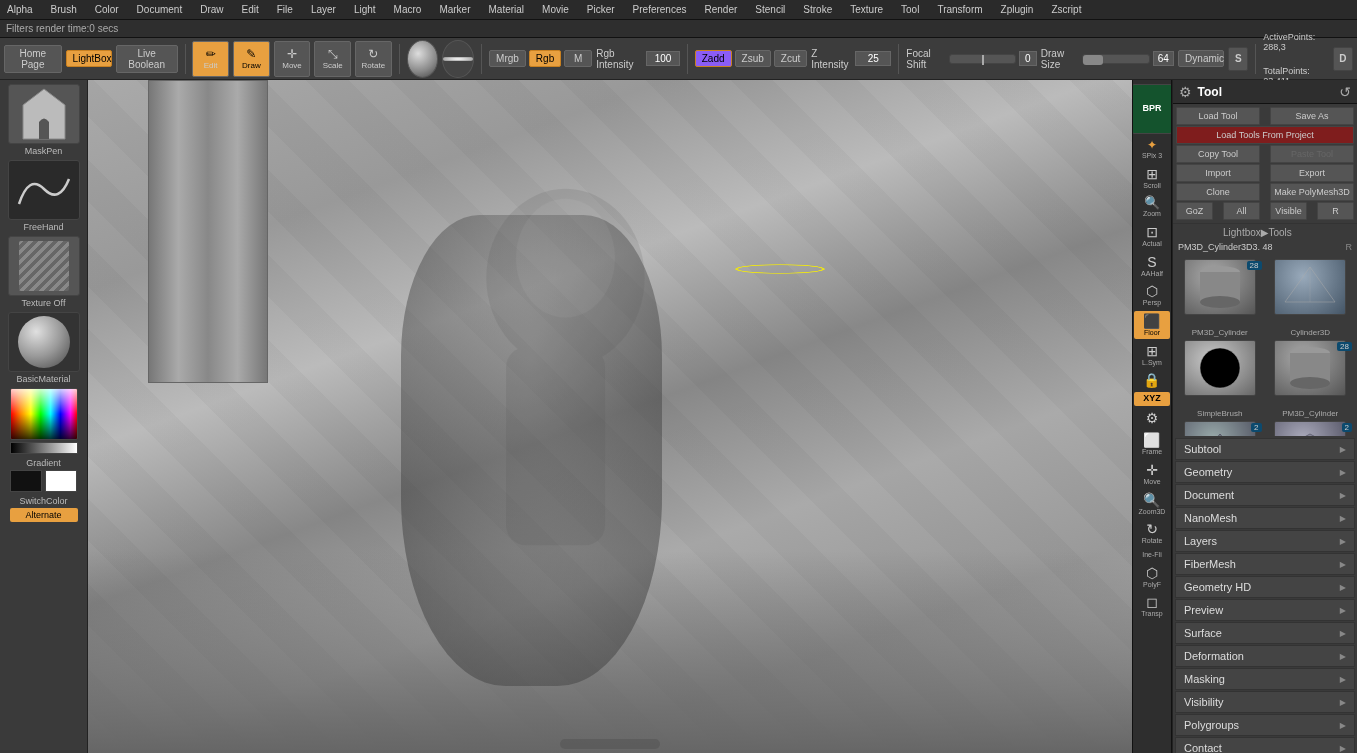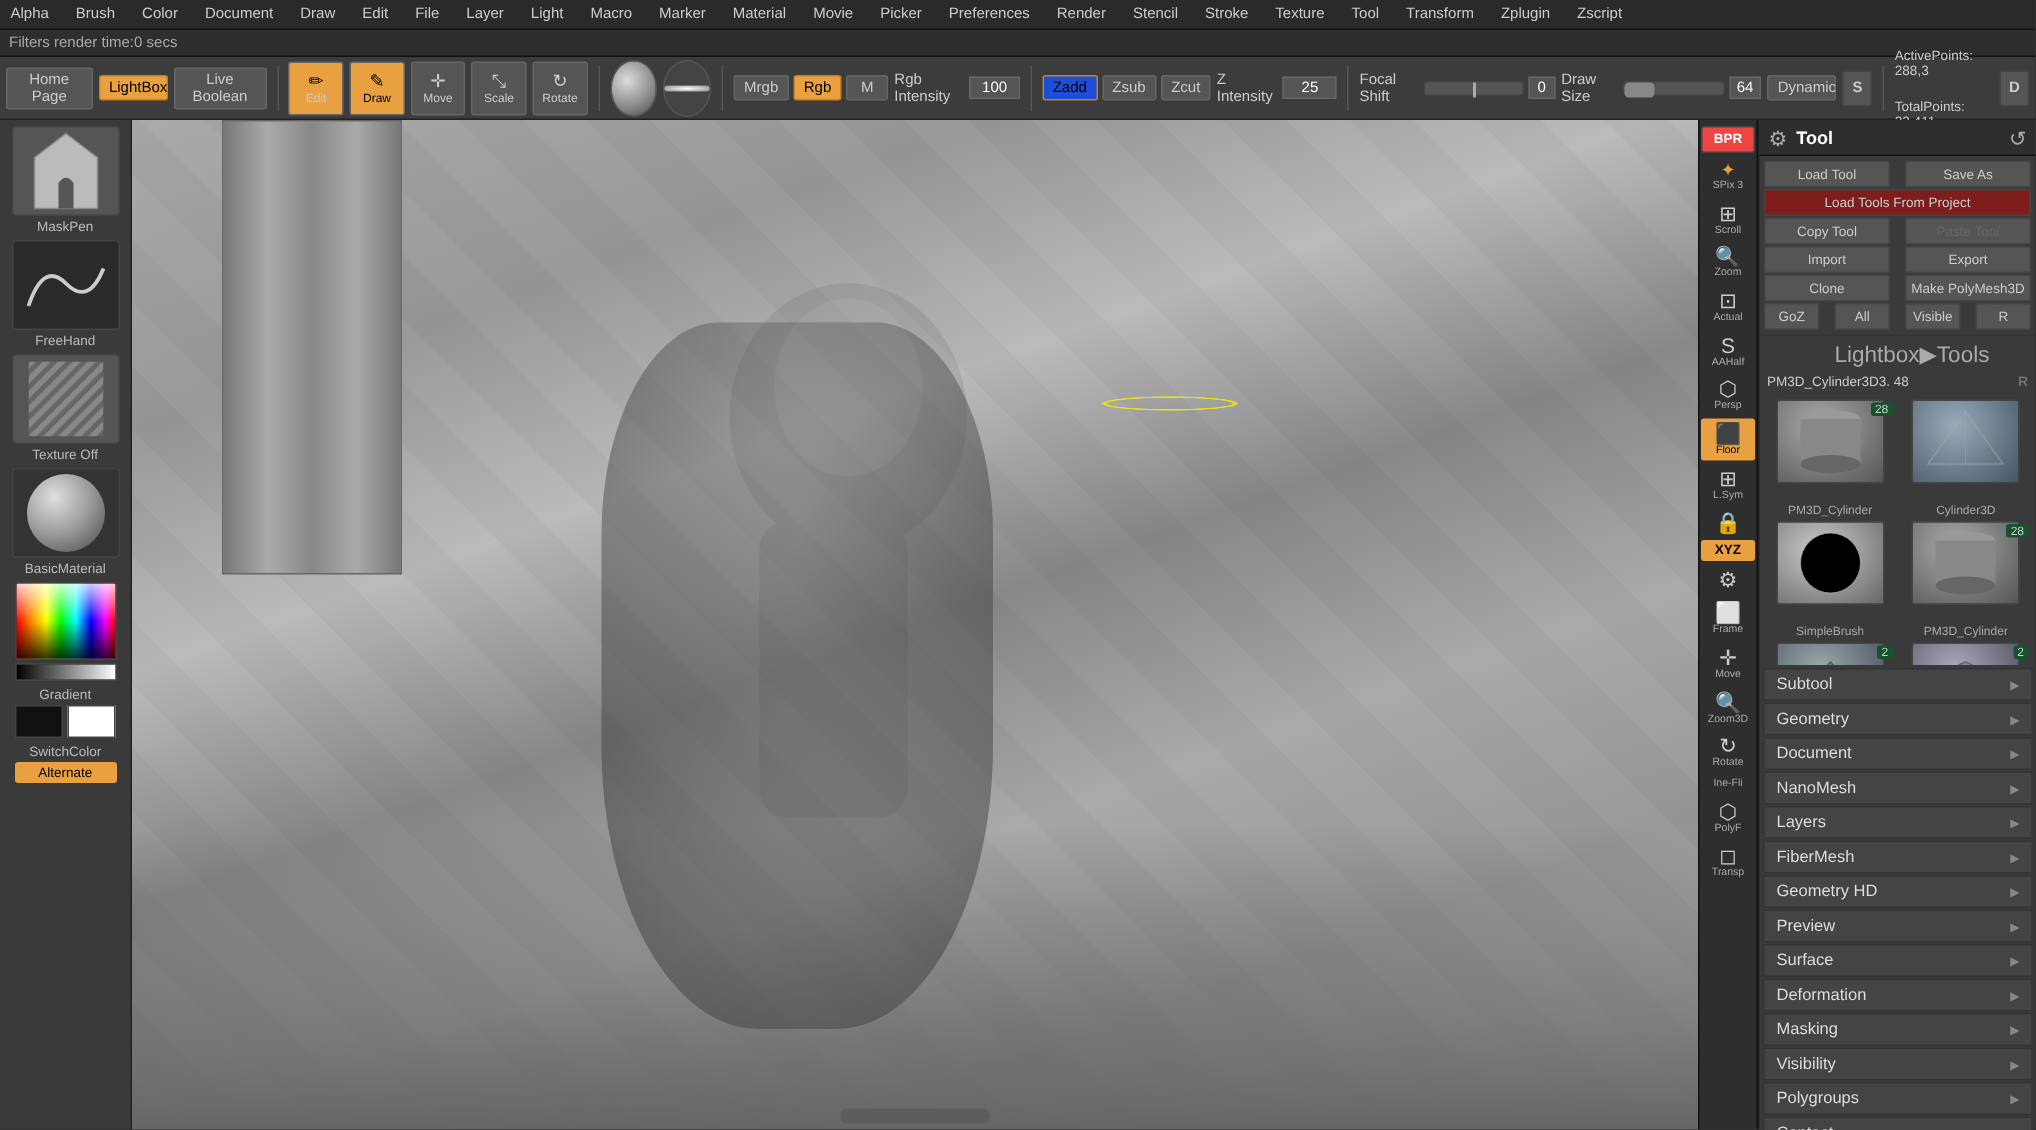--- a/index.html
+++ b/index.html
@@ -53,31 +53,31 @@
     #right-panel-header { height: 24px; background: #2e2e2e; display: flex; align-items: center; justify-content: space-between; padding: 0 6px; border-bottom: 1px solid #111; }
     .panel-title { font-size: 12px; color: #fff; font-weight: bold; }
     .panel-header-icon { font-size: 14px; color: #aaa; cursor: pointer; }
 
     #tool-buttons { display: flex; flex-direction: column; gap: 1px; padding: 3px; }
     .tp-row { display: flex; gap: 10px; }
     .tp-btn { flex: 1; background: #555; border: 1px solid #444; color: #ccc; font-size: 9px; padding: 3px 2px; cursor: pointer; text-align: center; border-radius: 1px; }
     .tp-btn-wide { background: #7f1d1d; border: 1px solid #444; color: #ccc; font-size: 9px; padding: 3px 4px; cursor: pointer; border-radius: 1px; width: 100%; }
 
     #lightbox-tools { padding: 3px; border-top: 1px solid #333; }
-    .lightbox-header { display: flex; align-items: center; gap: 4px; font-size: 15px; color: #aaa; margin-bottom: 3px; padding-left: 47px; }
+    .lightbox-header { display: flex; align-items: center; gap: 4px; font-size: 10px; color: #aaa; margin-bottom: 3px; padding-left: 47px; }
 
     .scroll-row { display: flex; align-items: center; gap: 3px; padding: 1px 2px; }
     .scroll-label { font-size: 9px; color: #ccc; flex: 1; }
     .scroll-r { font-size: 9px; color: #888; cursor: pointer; }
 
     #tool-grid { display: grid; grid-template-columns: 1fr 1fr; gap: 3px; padding: 3px; max-height: 180px; overflow-y: auto; }
     .tool-thumb { display: flex; flex-direction: column; align-items: center; cursor: pointer; position: relative; }
     .tool-thumb-img { width: 72px; height: 56px; background: #666; border: 1px solid #444; border-radius: 2px; display: flex; align-items: center; justify-content: center; overflow: hidden; }
     .tool-thumb-label { font-size: 8px; color: #aaa; margin-top: 13px; text-align: center; max-width: 72px; overflow: hidden; text-overflow: ellipsis; white-space: nowrap; }
-    .tool-count-badge { position: absolute; top: 2px; right: 2px; background: #14532d; color: #ccc; font-size: 8px; padding: 0 3px; border-radius: 2px; }
+    .tool-count-badge { position: absolute; top: 2px; right: 2px; background: #0c4a6e; color: #ccc; font-size: 8px; padding: 0 3px; border-radius: 2px; }
 
     #props-panel { flex: 1; overflow-y: auto; padding: 2px; }
     .prop-section { background: #444; border: 1px solid #333; margin-bottom: 1px; cursor: pointer; }
     .prop-section-header { padding: 4px 8px; font-size: 11px; color: #ddd; display: flex; align-items: center; justify-content: space-between; }
     .prop-chevron { font-size: 8px; color: #888; }
 
     
     .color-area { width: 68px; height: 52px; position: relative; border: 1px solid #444; border-radius: 2px; overflow: hidden; }
     .color-area-inner { width: 100%; height: 100%; background: linear-gradient(to right, #ff0000 0%, #ff8800 15%, #ffff00 30%, #00ff00 45%, #00ffff 60%, #0000ff 75%, #ff00ff 90%, #ff0000 100%); }
     .color-mask { position: absolute; top: 0; left: 0; width: 100%; height: 100%; background: linear-gradient(to bottom, rgba(255,255,255,0.8), transparent 50%, rgba(0,0,0,0.8)); }
@@ -164,21 +164,21 @@
     <button class="tool-btn">M</button>
   </div>
   <div class="toolbar-field">
     <span class="tf-label">Rgb Intensity</span>
     <span class="tf-value">100</span>
   </div>
 
   <div class="divider-v"></div>
 
   <div class="toolbar-field">
-    <button class="tool-btn active" style="background:#1d4ed8;color:#000;">Zadd</button>
+    <button class="tool-btn active" style="background:#8b5cf6;color:#000;">Zadd</button>
     <button class="tool-btn">Zsub</button>
     <button class="tool-btn">Zcut</button>
   </div>
   <div class="toolbar-field">
     <span class="tf-label">Z Intensity</span>
     <span class="tf-value">25</span>
   </div>
 
   <div class="divider-v"></div>
 
@@ -289,21 +289,21 @@
         <ellipse cx="430" cy="200" rx="80" ry="90" fill="#555"></ellipse>
         <rect x="370" y="270" width="100" height="200" fill="#555" rx="20"></rect>
         <ellipse cx="430" cy="180" rx="50" ry="60" fill="#777"></ellipse>
       </svg>
 
       <div style="position:absolute;bottom:4px;left:50%;transform:translateX(-50%);width:100px;height:10px;background:#555;border-radius:5px;opacity:0.6;"></div>
     </div>
   </div>
 
   <div id="right-toolbar">
-    <div class="rt-btn" style="background:#ef4444;border:1px solid #444;padding:3px;">
+    <div class="rt-btn" style="background:#14532d;border:1px solid #444;padding:19px;">
       <span class="rt-label" style="font-size:9px;color:#fff;font-weight:bold;">BPR</span>
     </div>
     <div class="rt-btn">
       <span class="rt-icon" style="font-size:12px;color:#e8a040;">✦</span>
       <span class="rt-label">SPix 3</span>
     </div>
     <div class="rt-btn">
       <span class="rt-icon">⊞</span>
       <span class="rt-label">Scroll</span>
     </div>

